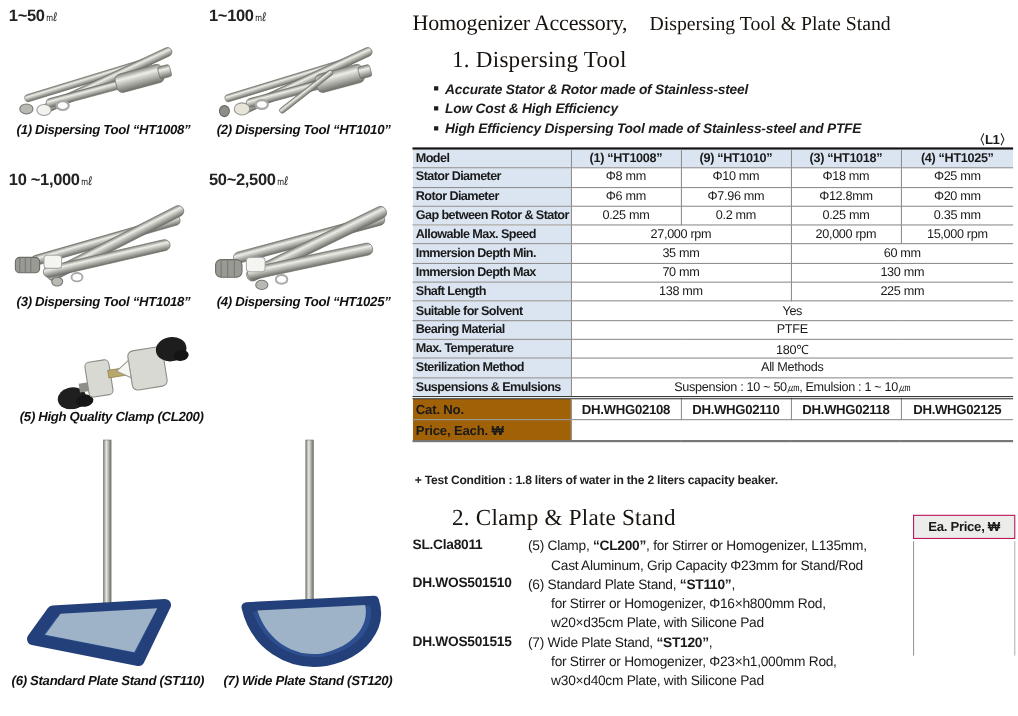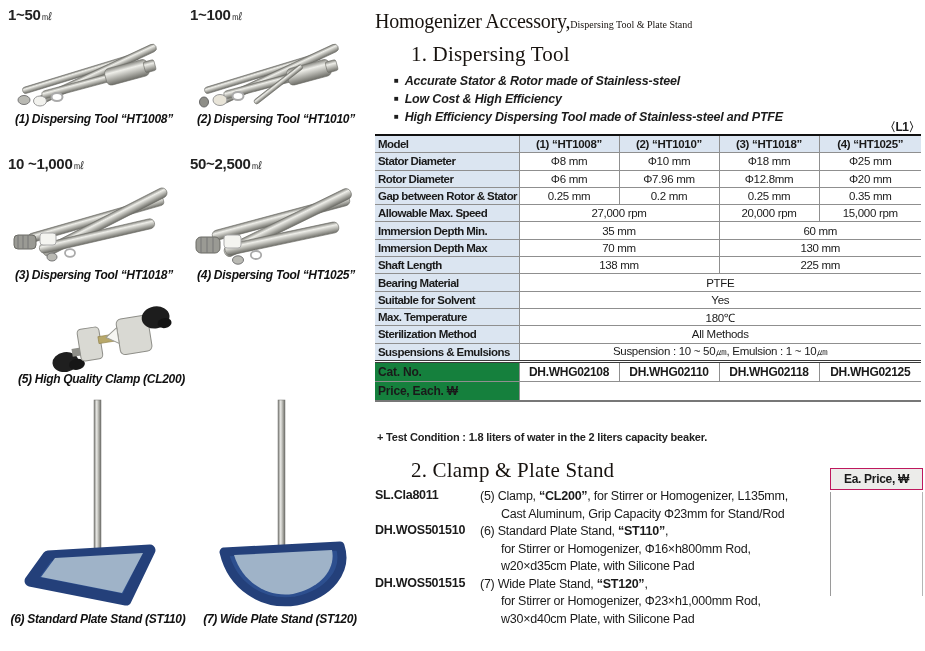--- a/index.html
+++ b/index.html
@@ -12,39 +12,39 @@
   .vol .unit{font-size:11px;font-weight:normal;margin-left:1px;}
   .fig figcaption{font-size:12px;font-weight:bold;font-style:italic;letter-spacing:-0.3px;
                   text-align:center;margin:0;color:#111;}
   .fig .cap-left{text-align:left;}
   .fig svg{display:block;}
   figure{margin:0;padding:0;}
 
   
   .title{position:absolute;left:375px;top:10px;font-family:"Liberation Serif",serif;color:#17120e;white-space:nowrap;}
   .title .main{font-size:20px;letter-spacing:-0.2px;}
-  .title .sub{font-size:10px;margin-left:0;}
+  .title .sub{font-size:18px;margin-left:20px;}
   .sec-head{position:absolute;font-family:"Liberation Serif",serif;font-weight:normal;
             font-size:21px;color:#17120e;letter-spacing:0.2px;white-space:nowrap;margin-left:36px;}
   .bullets{position:absolute;left:394px;top:72px;}
   .bullet{font-size:12.5px;font-weight:bold;font-style:italic;line-height:17px;color:#1c1c1c;letter-spacing:-0.2px;white-space:nowrap;}
   .bullet .sq{font-style:normal;font-size:8px;vertical-align:2px;margin-right:6px;}
   .l1tag{position:absolute;left:860px;top:119px;width:60px;text-align:right;font-size:12px;font-weight:bold;letter-spacing:-0.5px;}
 
   
   table.spec{position:absolute;left:375px;top:134px;width:546px;border-collapse:collapse;
              font-size:11.5px;letter-spacing:-0.3px;table-layout:fixed;}
   table.spec td{border-bottom:1px solid #8f8f8f;height:16.3px;padding:0 3px;text-align:center;
                 overflow:hidden;white-space:nowrap;}
   table.spec tr.hdr td{border-top:2px solid #111;background:#dbe5f1;font-weight:bold;}
   table.spec td.lbl{background:#dbe5f1;font-weight:bold;text-align:left;border-right:1px solid #8f8f8f;letter-spacing:-0.55px;}
   table.spec td.dv{border-right:1px solid #8f8f8f;}
   table.spec tr.dbl td{border-bottom:3px double #3a3a3a;}
   table.spec tr.cat td{font-weight:bold;font-size:12px;height:18px;}
-  table.spec tr.cat td.lbl,table.spec tr.price td.lbl{background:#15803d;letter-spacing:-0.2px;}
+  table.spec tr.cat td.lbl,table.spec tr.price td.lbl{background:#a16207;letter-spacing:-0.2px;}
   table.spec tr.price td{border-bottom:2px solid #777;font-weight:bold;font-size:12px;height:18px;}
   .note{position:absolute;left:377px;top:431px;font-size:11px;font-weight:bold;letter-spacing:-0.2px;color:#222;white-space:nowrap;}
 
   
   .price-box{position:absolute;left:830px;top:468px;width:91px;height:20px;background:#ececea;
              border:1px solid #be185d;font-size:12px;font-weight:bold;text-align:center;line-height:20px;letter-spacing:-0.3px;}
   .price-col{position:absolute;left:830px;top:492px;width:91px;height:104px;
              border-left:1px solid #9a9a9a;border-right:1px solid #b5b5b5;}
   .items{position:absolute;left:375px;top:488px;width:450px;font-size:12.5px;letter-spacing:-0.25px;}
   .item{position:relative;}
@@ -209,21 +209,21 @@
         <col style="width:144px">
         <col style="width:100px">
         <col style="width:100px">
         <col style="width:100px">
         <col style="width:102px">
       </colgroup>
     <tbody>
         <tr class="hdr">
       <td class="lbl">Model</td>
       <td class="dv">(1) “HT1008”</td>
-      <td class="dv">(2) “HT1010”</td>
+      <td class="dv">(9) “HT1010”</td>
       <td class="dv">(3) “HT1018”</td>
       <td>(4) “HT1025”</td>
     </tr>
     <tr>
       <td class="lbl">Stator Diameter</td>
       <td class="dv">Φ8 mm</td>
       <td class="dv">Φ10 mm</td>
       <td class="dv">Φ18 mm</td>
       <td>Φ25 mm</td>
     </tr>
@@ -256,26 +256,26 @@
       <td class="lbl">Immersion Depth Max</td>
       <td class="dv" colspan="2">70 mm</td>
       <td colspan="2">130 mm</td>
     </tr>
     <tr>
       <td class="lbl">Shaft Length</td>
       <td class="dv" colspan="2">138 mm</td>
       <td colspan="2">225 mm</td>
     </tr>
     <tr>
+      <td class="lbl">Suitable for Solvent</td>
+      <td colspan="4">Yes</td>
+    </tr>
+    <tr>
       <td class="lbl">Bearing Material</td>
       <td colspan="4">PTFE</td>
-    </tr>
-    <tr>
-      <td class="lbl">Suitable for Solvent</td>
-      <td colspan="4">Yes</td>
     </tr>
     <tr>
       <td class="lbl">Max. Temperature</td>
       <td colspan="4">180℃</td>
     </tr>
     <tr>
       <td class="lbl">Sterilization Method</td>
       <td colspan="4">All Methods</td>
     </tr>
     <tr class="dbl">

